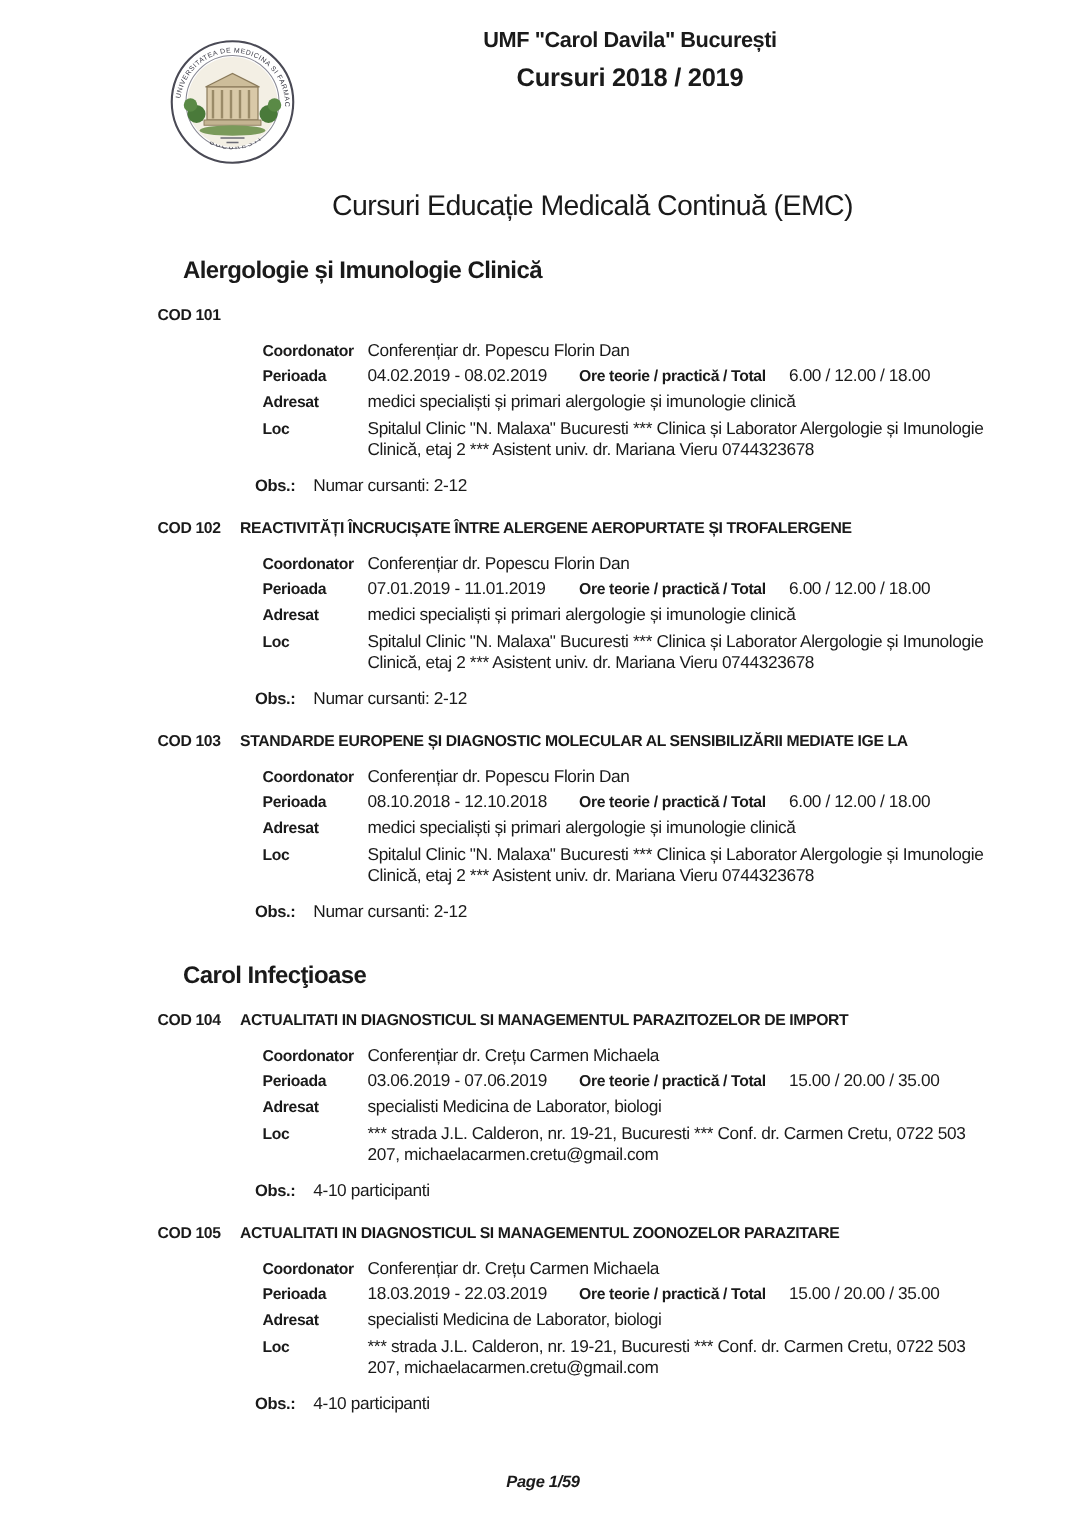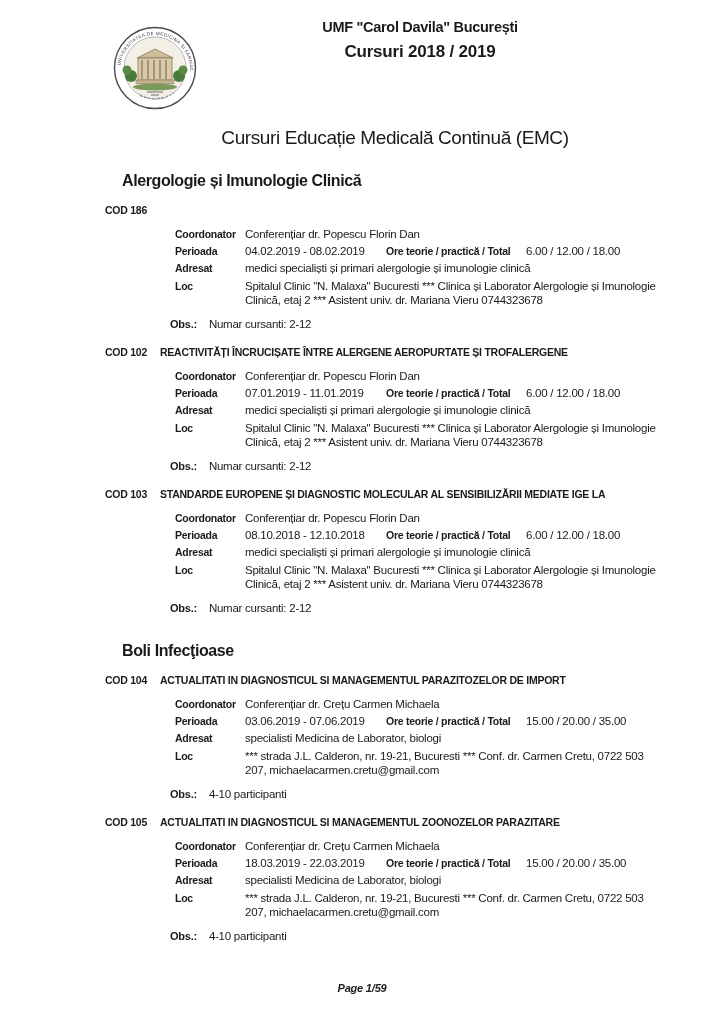--- a/index.html
+++ b/index.html
@@ -102,21 +102,21 @@
   </div>
 
   <div class="content">
     <div class="emc-title">Cursuri Educație Medicală Continuă (EMC)</div>
 
     <div class="section section-1">
       <div class="section-title">Alergologie și Imunologie Clinică</div>
 
       <div class="course">
         <div class="course-head">
-          <span class="cod">COD 186</span>
+          <span class="cod">COD 101</span>
         </div>
         <div class="rows">
           <div class="row">
             <span class="lbl">Coordonator</span>
             <span class="val">Conferențiar dr. Popescu Florin Dan</span>
           </div>
           <div class="row">
             <span class="lbl">Perioada</span>
             <span class="val p-date">04.02.2019 - 08.02.2019</span>
             <span class="p-ore">Ore teorie / practică / Total</span>
@@ -191,21 +191,21 @@
             <span class="val">Spitalul Clinic "N. Malaxa" Bucuresti *** Clinica și Laborator Alergologie și Imunologie Clinică, etaj 2 *** Asistent univ. dr. Mariana Vieru 0744323678</span>
           </div>
         </div>
         <div class="obs">
           <span class="obs-lbl">Obs.:</span><span>Numar cursanti: 2-12</span>
         </div>
       </div>
     </div>
 
     <div class="section section-2">
-      <div class="section-title">Boli Infecţioase</div>
+      <div class="section-title">Carol Infecţioase</div>
 
       <div class="course">
         <div class="course-head">
           <span class="cod">COD 104</span>
           <span class="ctitle">ACTUALITATI IN DIAGNOSTICUL SI MANAGEMENTUL PARAZITOZELOR DE IMPORT</span>
         </div>
         <div class="rows">
           <div class="row">
             <span class="lbl">Coordonator</span>
             <span class="val">Conferențiar dr. Crețu Carmen Michaela</span>

